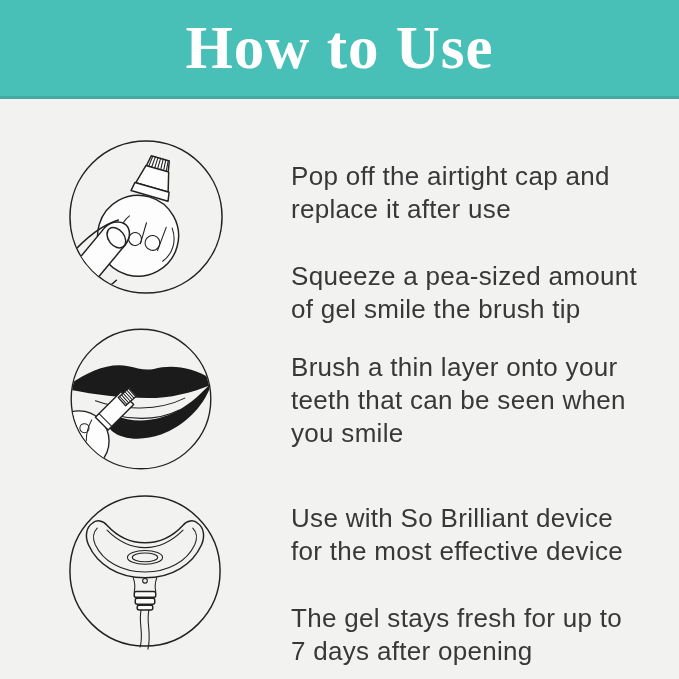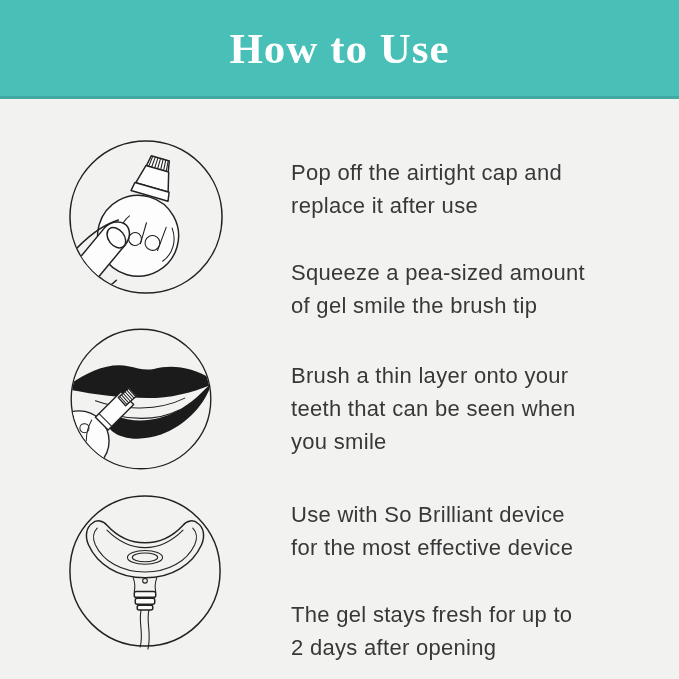--- a/index.html
+++ b/index.html
@@ -21,37 +21,37 @@
   .banner{
     position:absolute;top:0;left:0;width:679px;height:96px;
     background:var(--banner);
     border-bottom:3px solid var(--banner-edge);
     display:flex;align-items:center;justify-content:center;
   }
   .banner h1{
     margin:0;
     font-family:"Liberation Serif", serif;
     font-weight:700;
-    font-size:43px;
+    font-size:61px;
     letter-spacing:1px;
     color:var(--title);
   }
   .illus{position:absolute;}
   .illus svg{display:block;}
   .step{
     position:absolute;left:291px;width:372px;
-    font-size:22px;line-height:33px;
+    font-size:26px;line-height:33px;
     font-weight:300;
     letter-spacing:0.3px;
     color:var(--text);
     white-space:pre-line;
   }
   .s1{top:134px;}
   .s2{top:234px;}
-  .s3{top:337px;}
+  .s3{top:325px;}
   .s4{top:476px;}
   .s5{top:576px;}
   
   .la{stroke:var(--line-art);fill:none;stroke-width:1.5;stroke-linecap:round;stroke-linejoin:round;}
   .laf{stroke:var(--line-art);fill:#FDFDFD;stroke-width:1.5;stroke-linecap:round;stroke-linejoin:round;}
   .ink{fill:#1B1B1B;stroke:none;}
   .thin{stroke:var(--line-art);fill:none;stroke-width:1.1;stroke-linecap:round;}
 </style>
 </head>
 <body>
@@ -140,15 +140,15 @@
   <p class="step s1">Pop off the airtight cap and
 replace it after use</p>
   <p class="step s2">Squeeze a pea-sized amount
 of gel smile the brush tip</p>
   <p class="step s3">Brush a thin layer onto your
 teeth that can be seen when
 you smile</p>
   <p class="step s4">Use with So Brilliant device
 for the most effective device</p>
   <p class="step s5">The gel stays fresh for up to
-2 days after opening</p>
+7 days after opening</p>
 
 </div>
 
 </body></html>

